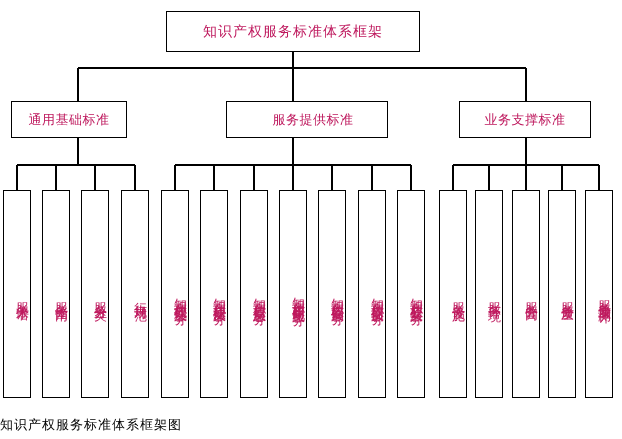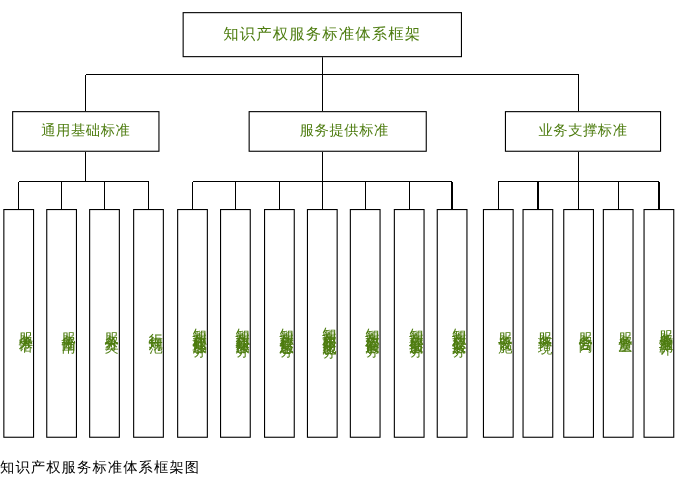--- a/index.html
+++ b/index.html
@@ -30,21 +30,21 @@
   .node {
     position: absolute;
     box-sizing: border-box;
     border: 1px solid #000000;
     background: #ffffff;
     display: flex;
     align-items: center;
     justify-content: center;
     text-align: center;
     line-height: 1.18;
-    color: #4d7c0f;
+    color: #be185d;
   }
   .node.root {
     font-size: 14px;
     letter-spacing: 1px;
   }
   .node.level2 {
     font-size: 13px;
     letter-spacing: 0.5px;
   }
   .node.leaf {
@@ -110,27 +110,27 @@
       <line x1="526" y1="165" x2="526" y2="190"></line>
       <line x1="562" y1="165" x2="562" y2="190"></line>
       <line x1="599" y1="165" x2="599" y2="190"></line>
     </g>
   </svg>
 
   <div class="node root" style="left:166px; top:11px; width:254px; height:41px;">
     <span>知识产权服务标准体系框架</span>
   </div>
 
-  <div class="node level2" style="left:11px; top:101px; width:134px; height:37px;text-align:right;">
+  <div class="node level2" style="left:11px; top:101px; width:116px; height:37px;text-align:right;">
     <span>通用基础标准</span>
   </div>
   <div class="node level2" style="left:226px; top:101px; width:162px; height:37px;padding-left:12px;">
     <span>服务提供标准</span>
   </div>
-  <div class="node level2" style="left:459px; top:101px; width:142px; height:37px;">
+  <div class="node level2" style="left:459px; top:101px; width:132px; height:37px;">
     <span>业务支撑标准</span>
   </div>
 
   <div class="node leaf" style="left:3px; top:190px; width:28px; height:208px;">
     <span>服务术语</span>
   </div>
   <div class="node leaf" style="left:42px; top:190px; width:28px; height:208px;">
     <span>服务指南</span>
   </div>
   <div class="node leaf" style="left:81px; top:190px; width:28px; height:208px;">

